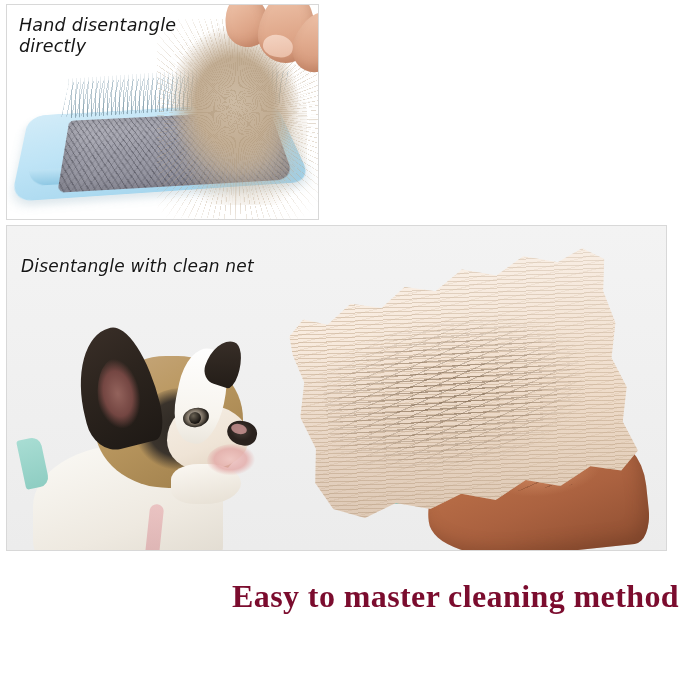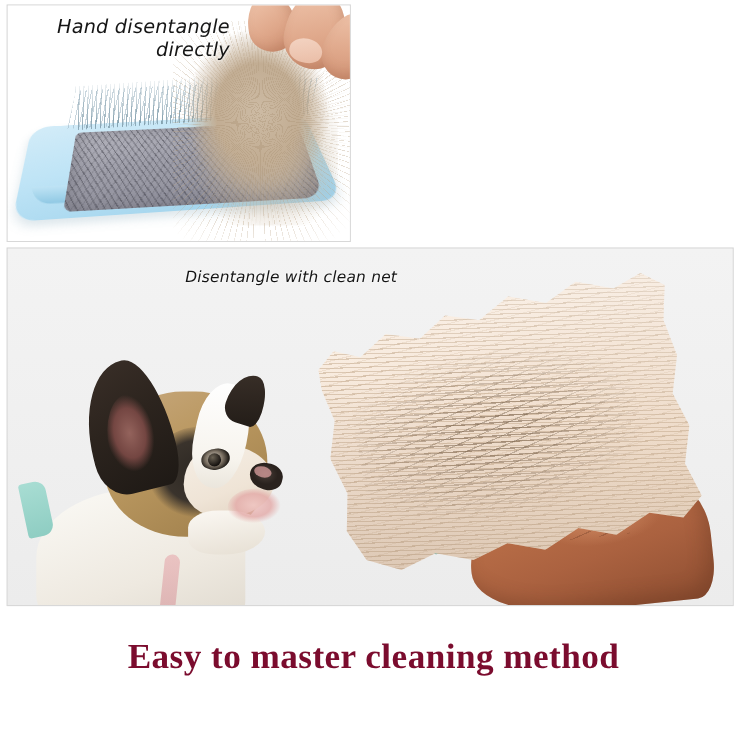--- a/index.html
+++ b/index.html
@@ -40,25 +40,24 @@
     position: absolute;
     z-index: 40;
     font-family: "DejaVu Sans", sans-serif;
     font-style: italic;
     color: #151515;
     font-weight: 400;
     letter-spacing: .2px;
     line-height: 1.18;
     white-space: pre-line;
     text-shadow: 0 0 2px rgba(255,255,255,.95), 0 0 4px rgba(255,255,255,.8);
-    text-align: right;
   }
   #caption-hand { left: 12px;  top: 10px;  font-size: 17.5px; width: 190px; }
   #caption-comb { left: 12px;  top: 10px;  font-size: 17.5px; width: 330px; }
-  #caption-net  { left: 14px;  top: 18px;  font-size: 14px; width: 340px; font-style: italic; }
+  #caption-net  { left: 14px;  top: 30px;  font-size: 17px; width: 340px; font-style: italic; }
 
   
   #panel-hand .p1-bg {
     position: absolute; inset: 0;
     background: #ffffff;
   }
   
   .tray {
     position: absolute;
     left: 16px; top: 82px;
@@ -426,21 +425,21 @@
     background: linear-gradient(175deg,#a8ddd3,#8ecdc2);
     border-radius: 3px 10px 10px 3px;
     transform: rotate(-12deg);
   }
 
   
   #headline {
     position: absolute;
     left: 0; right: 0;
     top: 578px;
-    text-align: center;
+    text-align: right;
     font-family: "Liberation Serif", serif;
     font-weight: 700;
     font-size: 32px;
     letter-spacing: .4px;
     color: #7b0c2e;
     white-space: nowrap;
   }
 </style>
 </head>
 <body>

